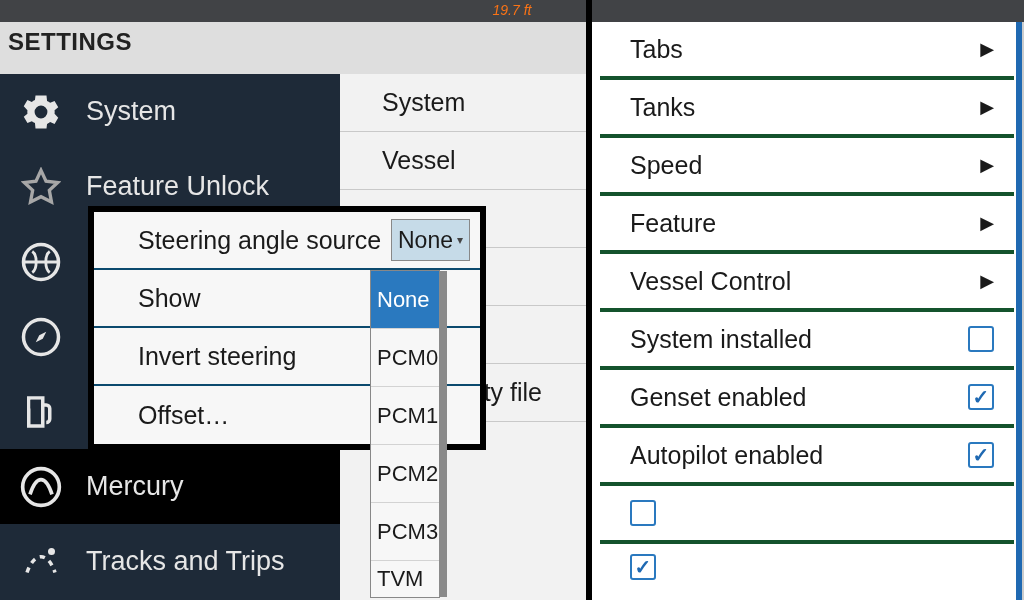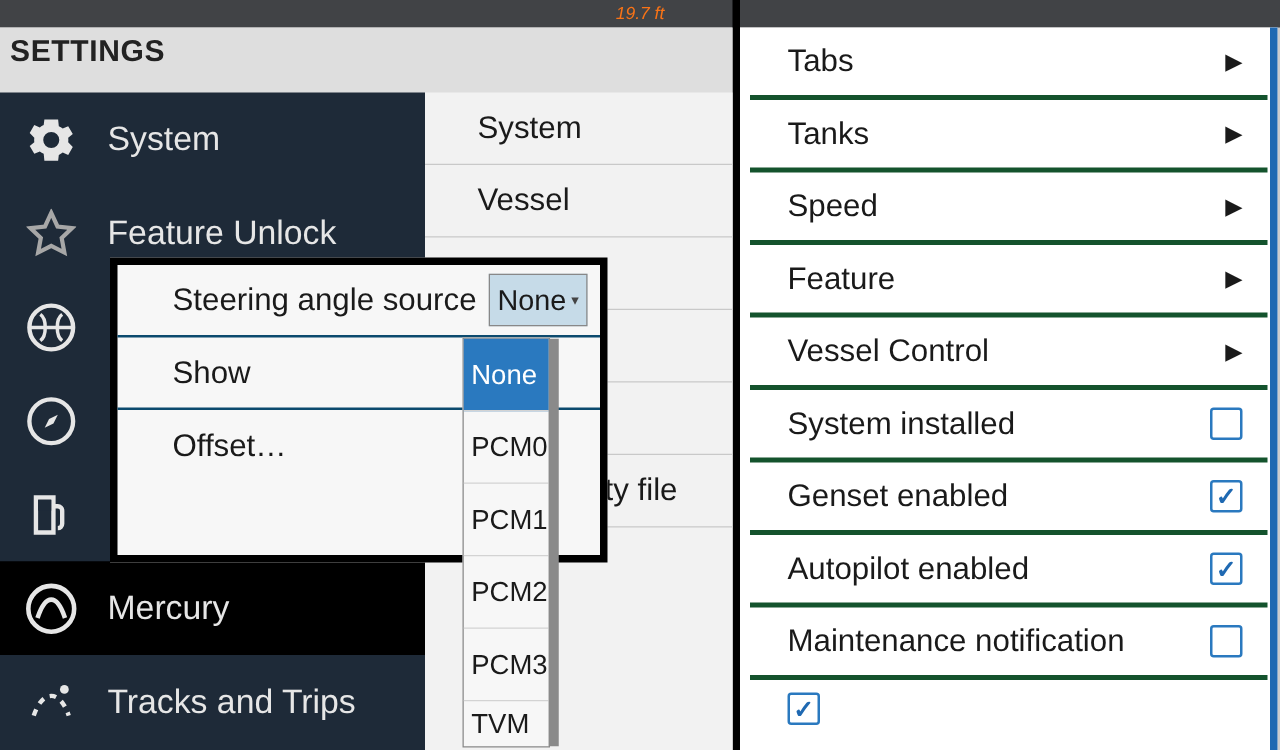--- a/index.html
+++ b/index.html
@@ -208,20 +208,23 @@
     <div class="steering-popup">
       <div class="sp-row">
         <span>Steering angle source</span>
         <span class="sp-dropdown">
           <span>None</span>
           <span class="caret">▾</span>
         </span>
       </div>
       <div class="sp-row">
         <span>Show</span>
+      </div>
+      <div class="sp-row">
+        <span>Invert steering</span>
       </div>
       <div class="sp-row">
         <span>Offset…</span>
       </div>
     </div>
 
     <div class="dropdown-list">
       <div class="dl-item selected">None</div>
       <div class="dl-item">PCM0</div>
       <div class="dl-item">PCM1</div>
@@ -263,21 +266,20 @@
       </div>
       <div class="rp-item">
         <span>Genset enabled</span>
         <span class="rp-check">✓</span>
       </div>
       <div class="rp-item">
         <span>Autopilot enabled</span>
         <span class="rp-check">✓</span>
       </div>
       <div class="rp-item">
-        <span>Maintenance notification</span>
         <span class="rp-check unchecked">✓</span>
       </div>
       <div class="rp-item partial">
         <span class="rp-check">✓</span>
       </div>
 
     </div>
     <div class="rp-scroll"></div>
   </div>
 

